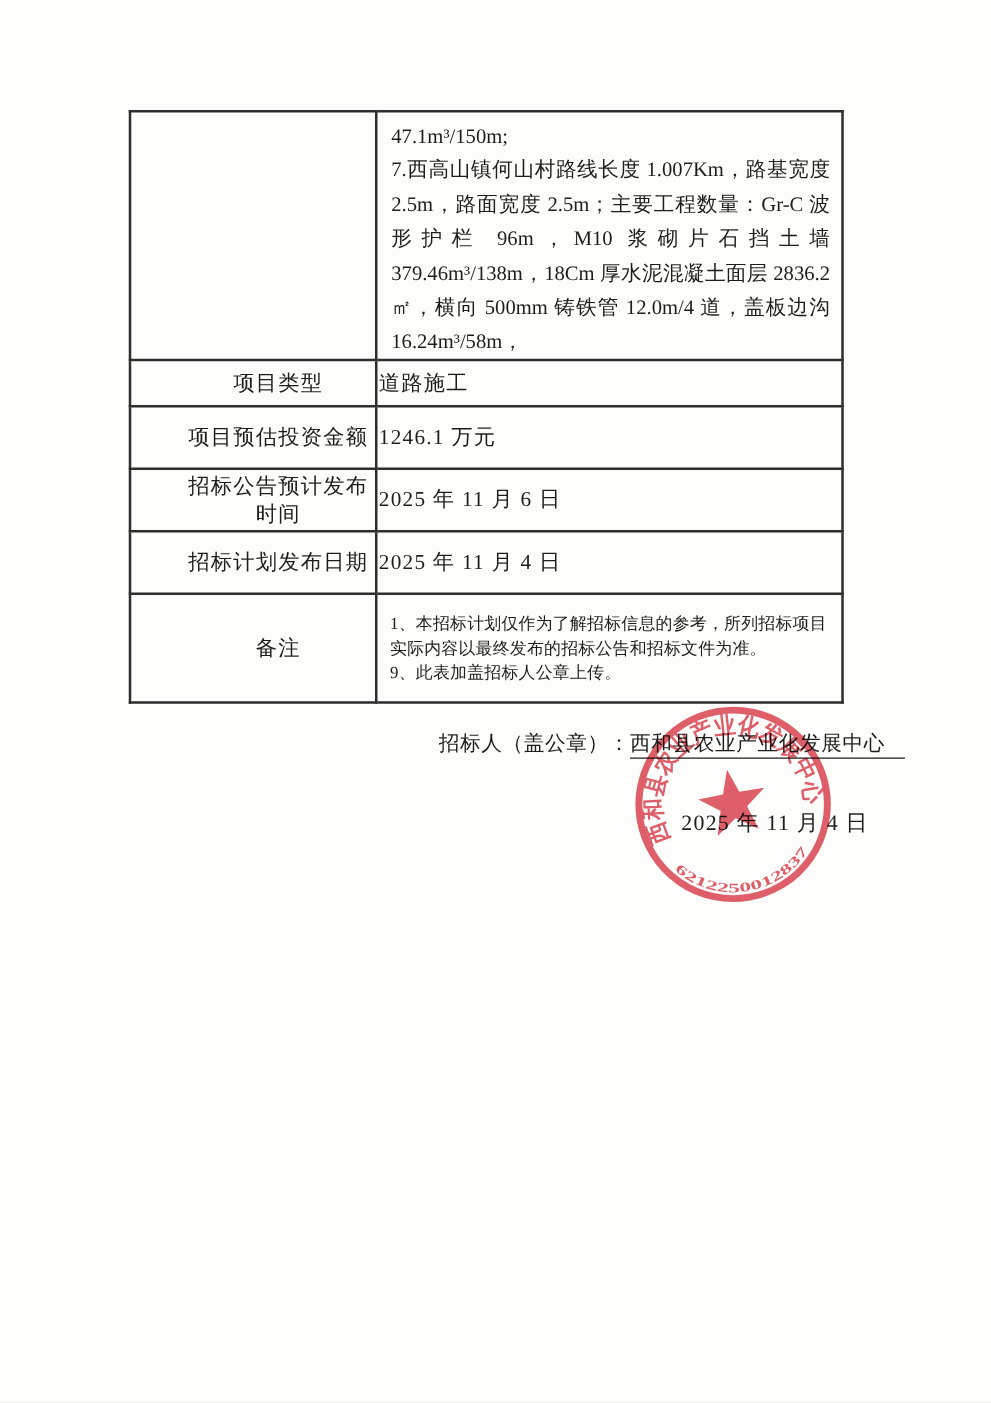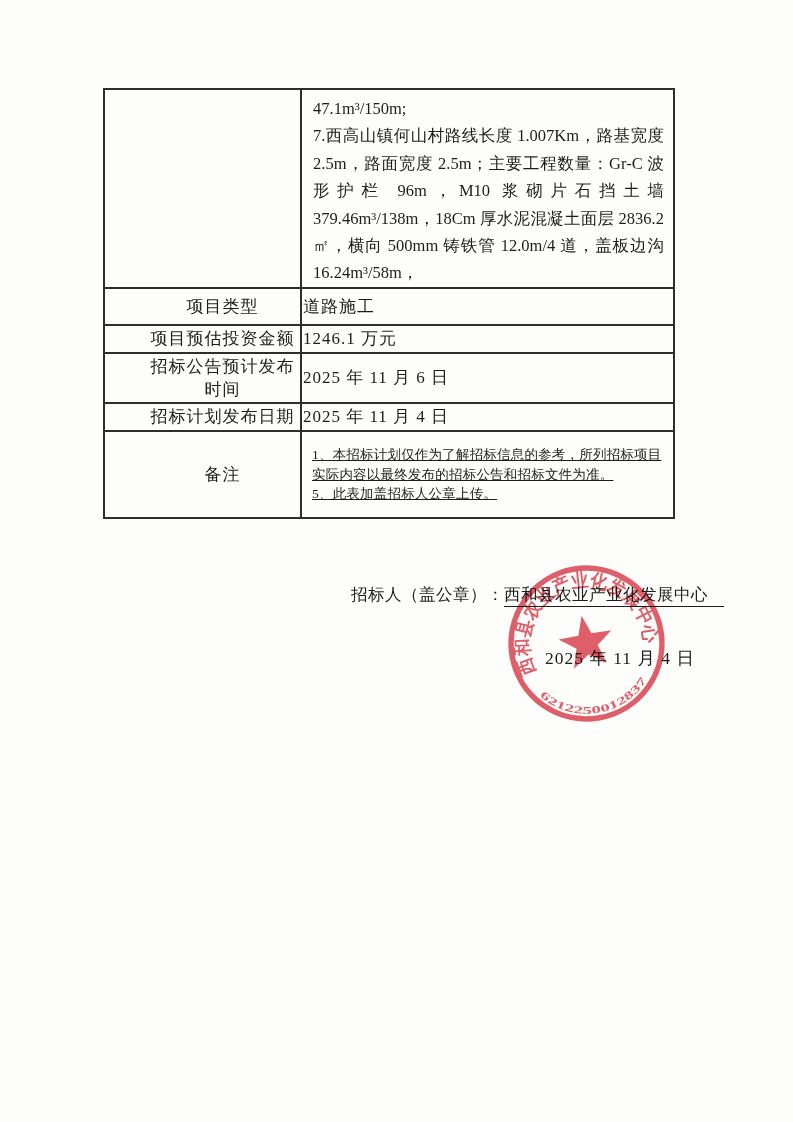--- a/index.html
+++ b/index.html
@@ -22,30 +22,30 @@
   table.doc-table col.c2{width:373px;}
   table.doc-table td{
     border:2px solid #2e2e2e;
     vertical-align:middle;
     font-size:17px;
     color:#1d1d1d;
   }
   td.label-cell{text-align:center;letter-spacing:1px;padding-left:41px;}
   td.value-cell{letter-spacing:1px;}
   tr.row-cont{height:167px;}
-  tr.row-std{height:28px;}
+  tr.row-std{height:50px;}
   tr.row-remark{height:87px;}
   td.big-cell{vertical-align:top;padding:5px 9px 0 11px;}
   .big-line,.big-para{
     font-size:16.5px;
     line-height:27.4px;
     text-align:justify;
     text-justify:inter-ideograph;
   }
-  td.remark-cell{padding:4px 6px 4px 10px;text-decoration:underline;}
+  td.remark-cell{padding:4px 6px 4px 10px;}
   .remark-line{
     font-size:13.5px;
     line-height:19.5px;
     letter-spacing:.2px;
   }
   .signature{
     position:absolute;left:351px;top:584px;
     font-size:16.5px;letter-spacing:.5px;
     white-space:nowrap;
   }
@@ -101,21 +101,21 @@
       </tr>
       <tr class="row-std">
         <td class="label-cell">招标计划发布日期</td>
         <td class="value-cell">2025 年 11 月 4 日</td>
       </tr>
 
       <tr class="row-remark">
         <td class="label-cell">备注</td>
         <td class="remark-cell">
           <div class="remark-line">1、本招标计划仅作为了解招标信息的参考，所列招标项目实际内容以最终发布的招标公告和招标文件为准。</div>
-          <div class="remark-line">5、此表加盖招标人公章上传。</div>
+          <div class="remark-line">9、此表加盖招标人公章上传。</div>
         </td>
       </tr>
     </tbody>
   </table>
 
   <div class="signature"><span>招标人（盖公章）：</span><span class="sig-name">西和县农业产业化发展中心</span></div>
 
   <div class="sign-date">2025 年 11 月 4 日</div>
 
   <svg class="stamp" viewBox="0 0 180 180" aria-hidden="true">

